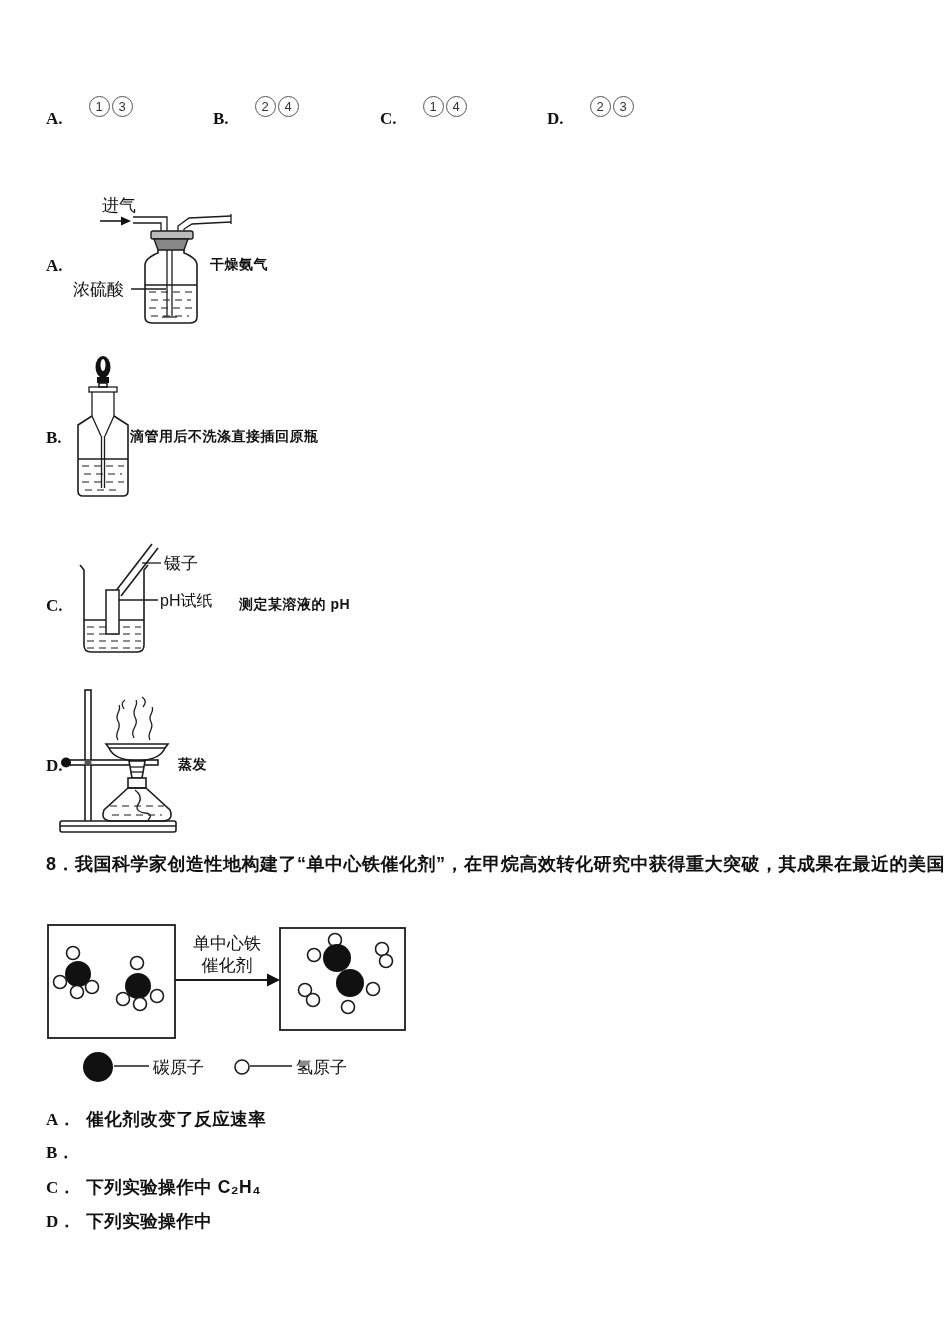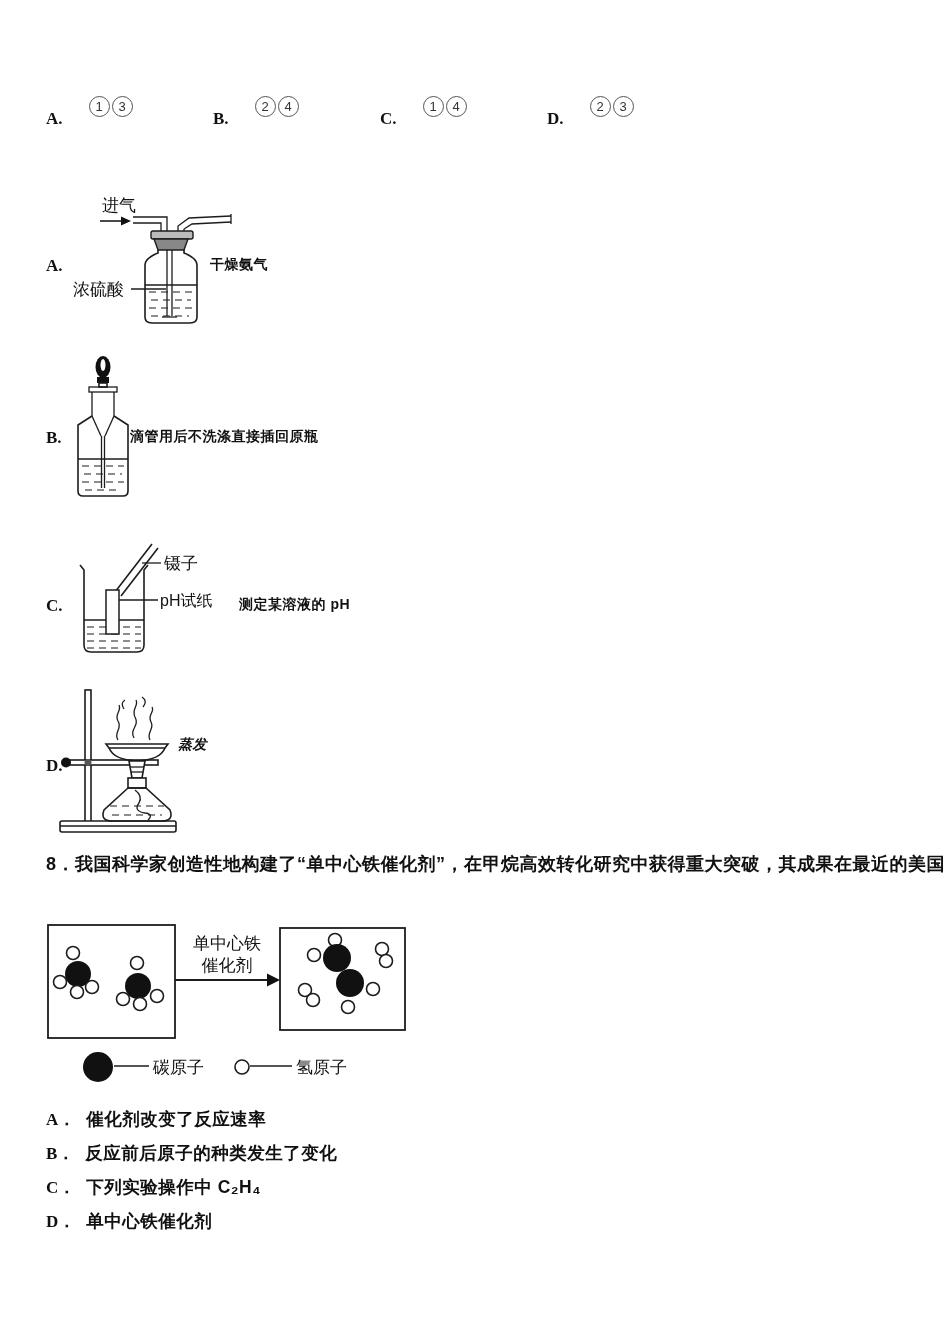--- a/index.html
+++ b/index.html
@@ -166,21 +166,21 @@
     <line class="ln2" x1="78" y1="89" x2="92" y2="89"></line>
     <line class="ln2" x1="79" y1="94" x2="91" y2="94"></line>
 
     <rect x="76" y="100" width="18" height="10" class="wht"></rect>
     <path class="ln" d="M76,110 L52,132 Q48,143 60,143 L110,143 Q122,143 118,132 L94,110 Z" fill="#fff"></path>
 
     <path class="ln2" d="M83,112 q8,6 4,13 q-6,8 6,10 q9,1 3,7"></path>
     <line class="dash" x1="58" y1="128" x2="112" y2="128"></line>
     <line class="dash" x1="60" y1="137" x2="110" y2="137"></line>
   </svg>
-  <div class="abs caption" style="left:178px;top:736px;font-style:italic;">蒸发</div>
+  <div class="abs caption" style="left:178px;top:756px;">蒸发</div>
 
   <div class="abs stem" style="left:46px;top:852px;">8．我国科学家创造性地构建了“单中心铁催化剂”，在甲烷高效转化研究中获得重大突破，其成果在最近的美国《科</div>
 
   <svg class="abs" style="left:45px;top:918px;" width="380" height="175" viewBox="0 0 380 175">
 
     <rect x="3" y="7" width="127" height="113" fill="#fff" stroke="#1c1c1c" stroke-width="1.8"></rect>
     <g>
       <circle cx="33" cy="56" r="13" class="blk"></circle>
       <circle cx="28" cy="35" r="6.5" class="wht"></circle>
       <circle cx="15" cy="64" r="6.5" class="wht"></circle>
@@ -229,24 +229,23 @@
       <text class="lbl" x="251" y="155">氢原子</text>
     </g>
   </svg>
 
   <div class="abs q8opt" style="left:46px;top:1107px;">
     <span class="opt-letter">A．</span>
     <span class="opt-text">催化剂改变了反应速率</span>
   </div>
   <div class="abs q8opt" style="left:46px;top:1141px;">
     <span class="opt-letter">B．</span>
-    <span class="opt-text">反应前后原子的种类发生了变化</span>
   </div>
   <div class="abs q8opt" style="left:46px;top:1175px;">
     <span class="opt-letter">C．</span>
     <span class="opt-text">下列实验操作中 C₂H₄</span>
   </div>
   <div class="abs q8opt" style="left:46px;top:1209px;">
     <span class="opt-letter">D．</span>
-    <span class="opt-text">单中心铁催化剂</span>
+    <span class="opt-text">下列实验操作中</span>
   </div>
 
 </div>
 
 </body></html>

